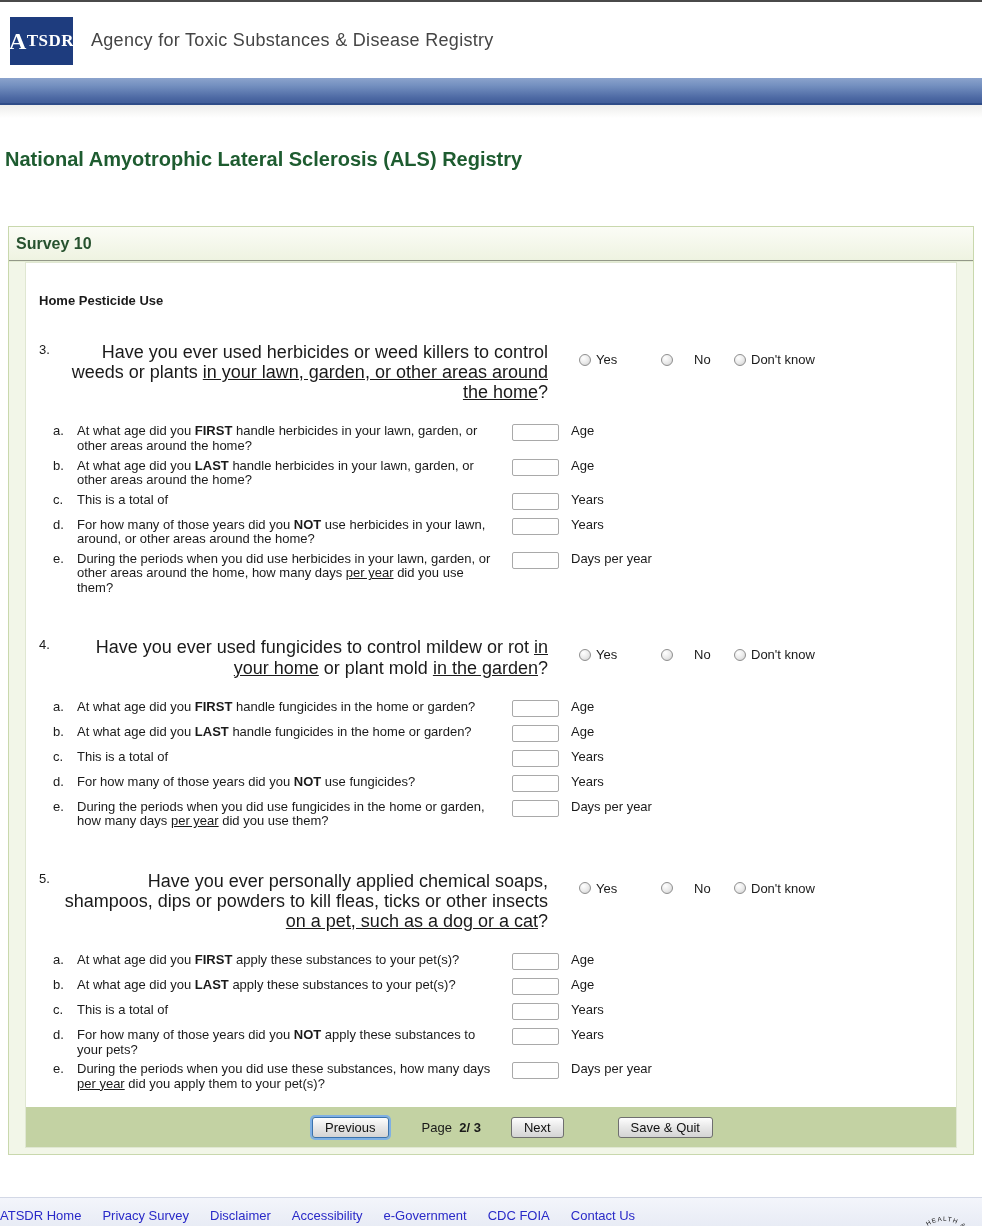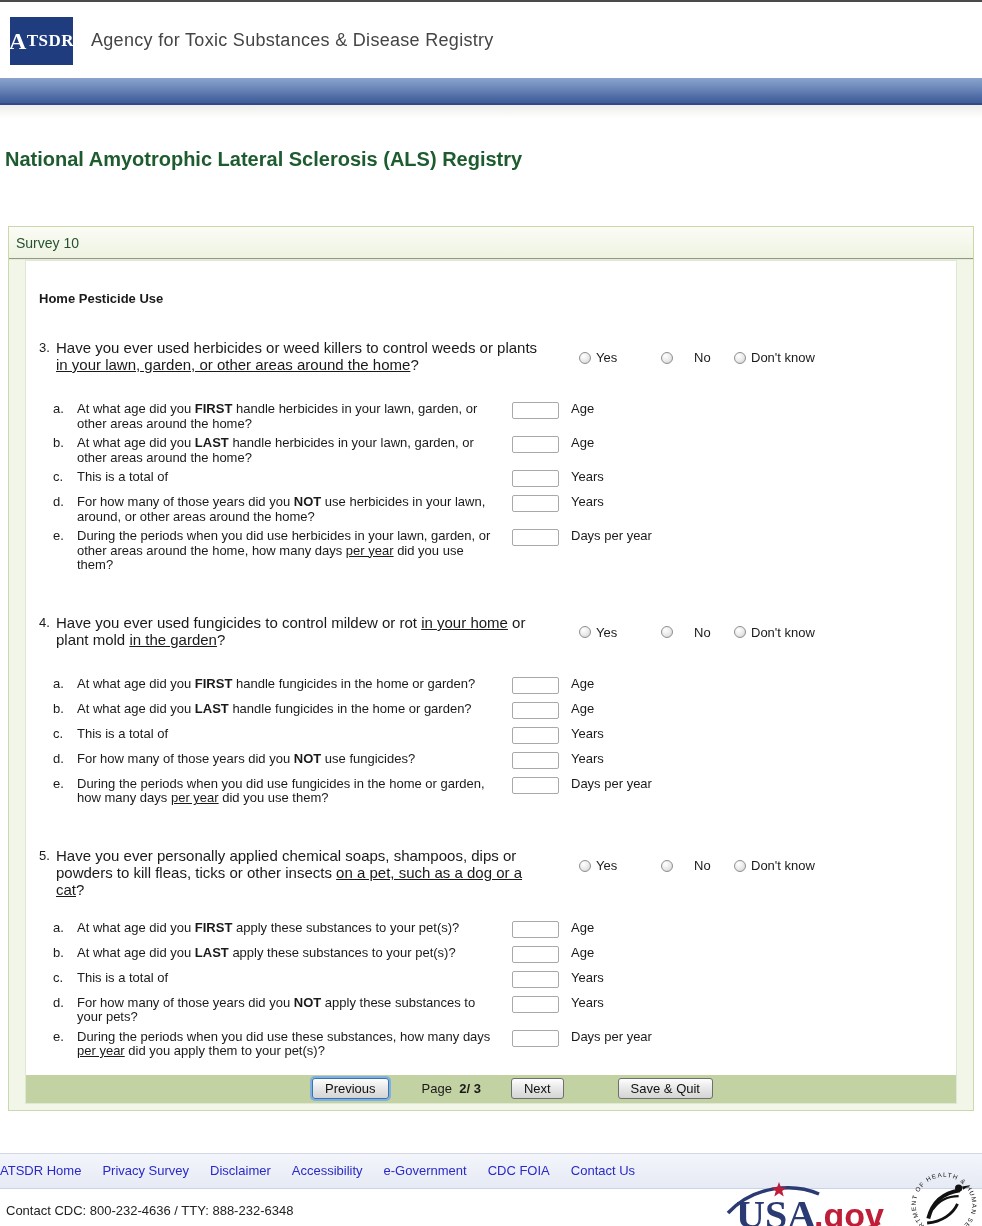--- a/index.html
+++ b/index.html
@@ -28,33 +28,33 @@
   
   .page-title {
     margin:30px 0 0 5px; font-size:20px; font-weight:bold; color:#1e5c30;
   }
   
   .survey {
     margin:55px 8px 0 8px; background:#f2f6e8;
     border:1px solid #c9d8ad; padding-bottom:6px;
   }
   .survey-hdr {
-    padding:8px 8px 7px 7px; font-size:14px; font-weight:normal; color:#27522f;
+    padding:8px 8px 7px 7px; font-size:16px; font-weight:bold; color:#27522f;
     background:linear-gradient(#fbfcf6,#eef3e1);
     border-bottom:2px groove #e4ecd4;
   }
   .whitebox {
     margin:0 16px; background:#fff; border:1px solid #e0e7d2;
     padding:30px 0 0 13px; position:relative;
   }
   .section-heading { font-size:13px; font-weight:bold; margin-bottom:34px; }
   
   .q-row { position:relative; padding-left:17px; width:930px; margin-bottom:22px; min-height:40px; }
   .q-num { position:absolute; left:0; top:0; font-size:13px; }
-  .q-text { display:inline-block; width:492px; font-size:15px; line-height:1.12; }
+  .q-text { display:inline-block; width:492px; font-size:18px; line-height:1.12;text-align:right; }
   .q-radios { position:absolute; left:540px; top:10px; display:flex; font-size:13px; }
   .radio-item { display:flex; align-items:center; }
   .radio-item.w1 { width:82px; } .radio-item.w2 { width:73px;gap:16px; }
   .radio-circle {
     width:12px; height:12px; border-radius:50%; border:1px solid #8f8f8f;
     background:radial-gradient(circle at 35% 30%, #ffffff 0%, #e9e9e9 55%, #c9c9c9 100%);
     margin-right:5px; flex:0 0 auto; cursor:pointer;
   }
   .sub-row { position:relative; padding-left:38px; width:700px; margin-bottom:5px; min-height:20px; font-size:13px; line-height:1.12; }
   .sub-letter { position:absolute; left:14px; top:0; }
@@ -62,21 +62,21 @@
   .sub-input {
     position:absolute; left:473px; top:0; width:47px; height:17px;
     border:1px solid #a9a9a9; border-radius:2px; font-size:12px; padding:0 3px;
     font-family:"Liberation Sans", sans-serif;
   }
   .sub-unit { position:absolute; left:532px; top:0; white-space:nowrap; }
   .question-block { margin-bottom:42px; }
   .question-block.last { margin-bottom:0; }
   
   .navbar {
-    margin-top:16px; height:28px; background:#c3d2a3;
+    margin-top:16px; height:40px; background:#c3d2a3;
     display:flex; align-items:center; padding-left:286px; margin-left:-13px;
     font-size:13px;
   }
   .btn {
     font-family:"Liberation Sans", sans-serif; font-size:13px; color:#111;
     padding:2px 12px; border:1px solid #6f6f6f; border-radius:3px;
     background:linear-gradient(#fefefe,#e9e9e9 45%,#d4d4d4); cursor:pointer;
   }
   .btn-focus { box-shadow:0 0 0 2px #7fb0e4; border-color:#3a72ad; }
   .page-ind { margin:0 30px 0 33px; }

